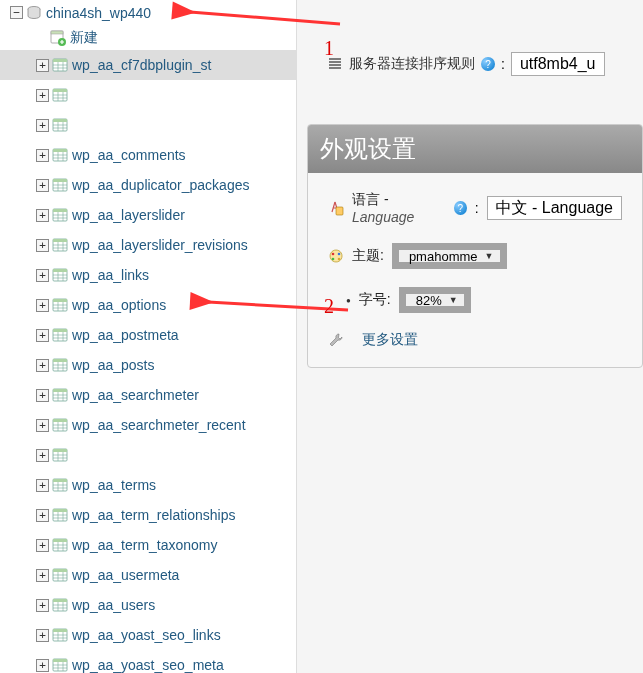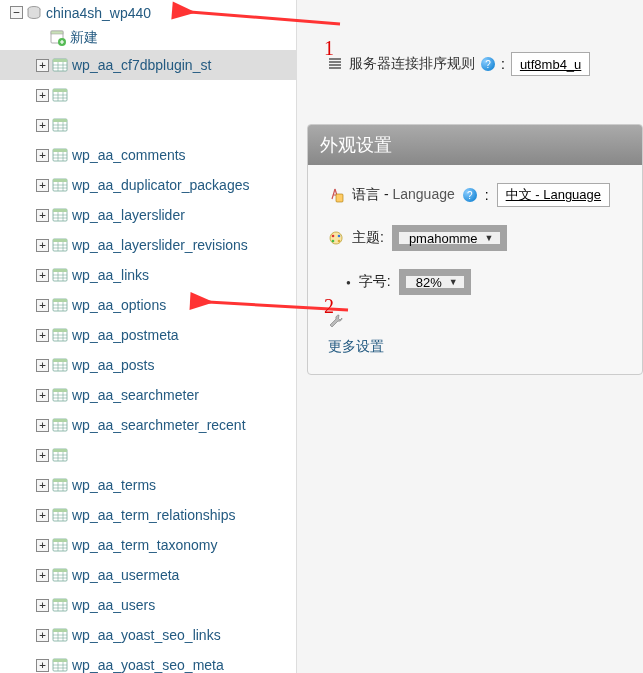--- a/index.html
+++ b/index.html
@@ -116,53 +116,52 @@
     justify-content: center;
     cursor: pointer;
   }
   .select-box {
     background: #fff;
     border: 1px solid #aaa;
     height: 24px;
     padding: 0 8px;
     display: inline-flex;
     align-items: center;
-    font-size: 13px;
+    font-size: 16px;
     white-space: nowrap;
-    text-decoration: underline;
   }
   .panel {
     margin-top: 40px;
     background: #f7f7f7;
     border: 1px solid #ccc;
     border-radius: 4px;
     overflow: hidden;
   }
   .panel-header {
     background: linear-gradient(#aaa, #888);
     color: #fff;
-    font-size: 18px;
+    font-size: 24px;
     font-weight: normal;
     padding: 8px 12px;
   }
   .panel-body {
     padding: 18px 20px;
   }
   .field-row {
     display: flex;
     align-items: center;
     gap: 8px;
     margin-bottom: 18px;
   }
   .field-icon {
     width: 16px; height: 16px;
     display: inline-flex;
   }
   .field-label { color: #222; }
-  .italic { color: #555; }
+  .italic { font-style: italic; color: #555; }
   .dropdown {
     background: #f0f0f0;
     border: 7px solid #a3a3a3;
     height: 26px;
     padding: 0 22px 0 10px;
     display: inline-flex;
     align-items: center;
     position: relative;
     font-size: 13px;
     cursor: pointer;
@@ -177,23 +176,22 @@
   .bullet-row {
     display: flex;
     align-items: center;
     gap: 8px;
     margin-left: 18px;
     margin-bottom: 18px;
   }
   .bullet { font-size: 8px; color: #333; }
   .more-row {
     display: flex;
-    align-items: flex-start;
-    gap: 9px;
-    flex-direction: column;
+    align-items: center;
+    gap: 18px;
   }
   .wrench-icon {
     width: 16px; height: 16px;
     display: inline-flex;
   }
   .more-link { color: #235a81; cursor: pointer; }
   
   .arrow {
     position: absolute;
     pointer-events: none;

